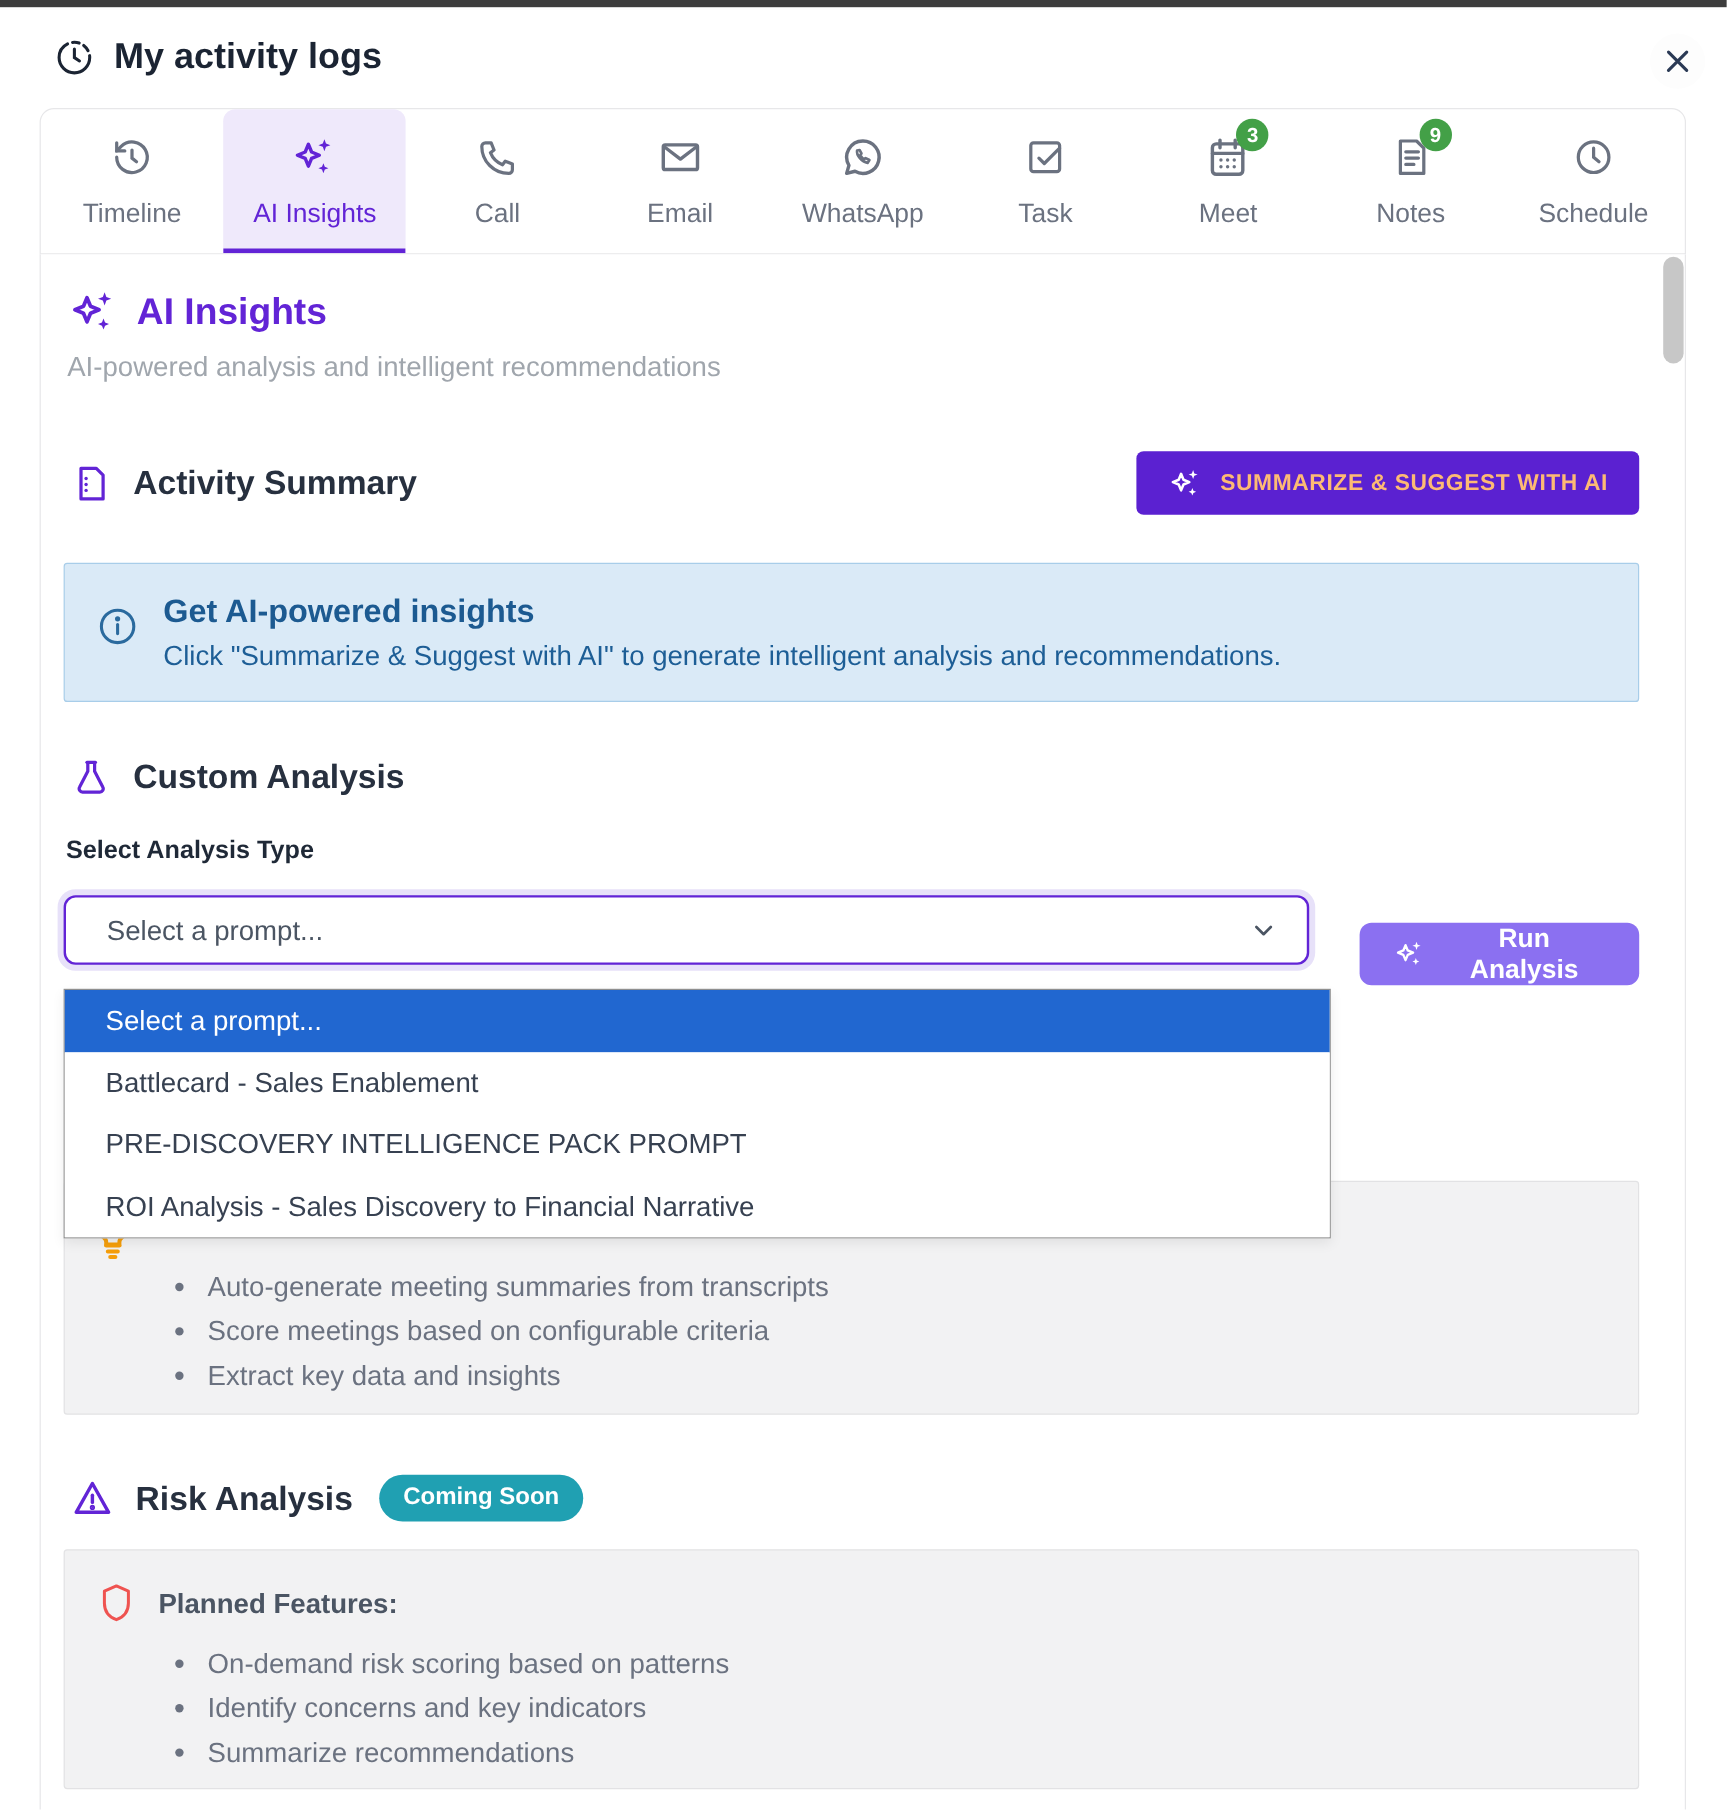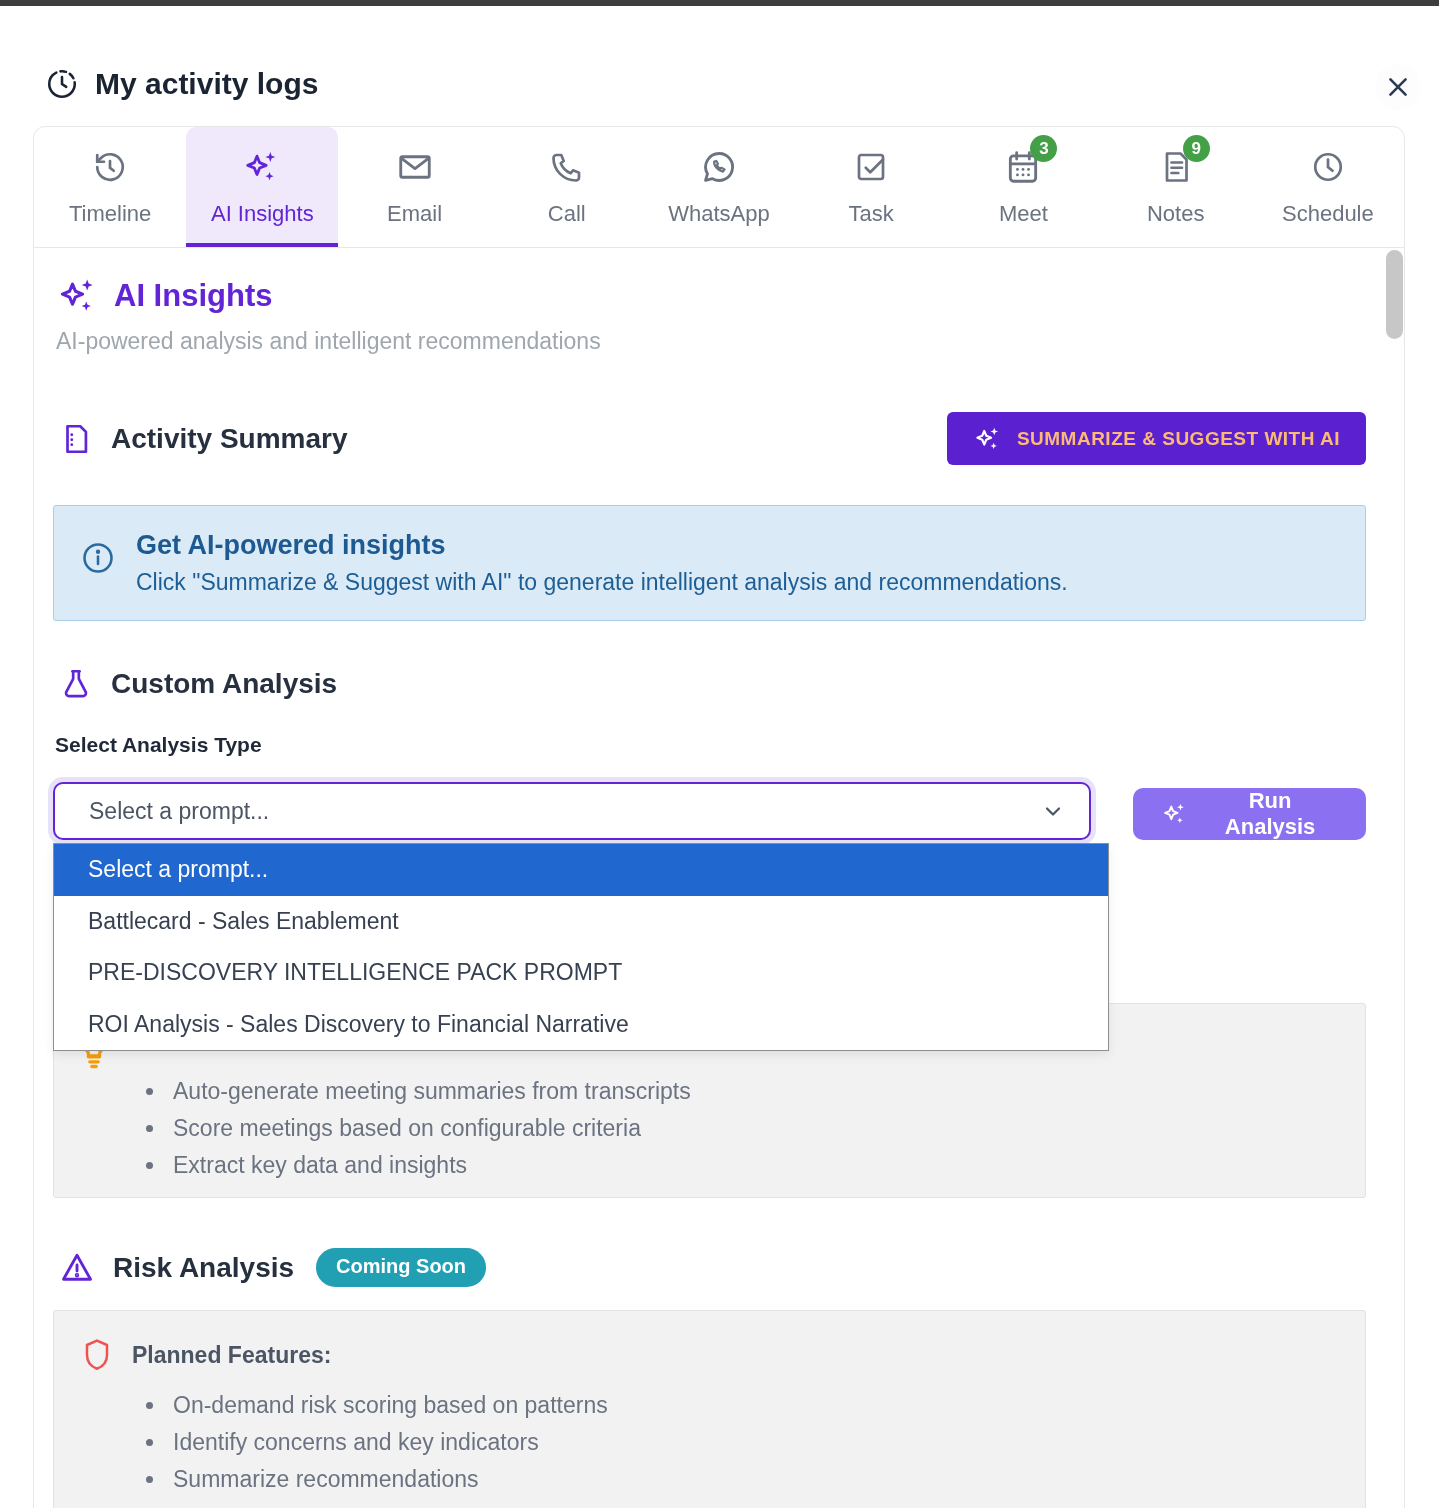--- a/index.html
+++ b/index.html
@@ -10,21 +10,21 @@
     color: #27303f;
     position: relative;
     height: 1508px;
     overflow: hidden;
   }
   .top-bar { height: 6px; background: #3d3d3d; width: 100%; }
 
   
   .modal-header {
     height: 84px; display: flex; align-items: center;
-    padding: 0 20px 0 45px; position: relative; margin-top: 36px;
+    padding: 0 20px 0 45px; position: relative;
   }
   .modal-title-wrap { display: flex; align-items: center; gap: 16px; }
   .modal-title { font-size: 30px; font-weight: 700; color: #1b2433; }
   .close-btn {
     position: absolute; right: 18px; top: 22px;
     width: 46px; height: 46px; border-radius: 50%;
     background: #fdfdfd; border: none; cursor: pointer;
     display:flex; align-items:center; justify-content:center;
   }
 
@@ -88,21 +88,21 @@
 
   .select-row { margin-top: 25px; display: flex; align-items: flex-start; gap: 42px; position: relative; }
   .select-box {
     width: 1056px; height: 58px; border: 2px solid #6224d6; border-radius: 10px;
     background: #fff; display: flex; align-items: center; justify-content: space-between;
     padding: 0 24px 0 34px; font-size: 23px; color: #4b5563; cursor: pointer;
     box-shadow: 0 0 0 5px #e7e1f9;
   }
   .btn-run {
     background: #8b70f1; color: #fff; border: none; border-radius: 10px;
-    height: 52px; margin-top: 6px; padding: 0 28px; font-size: 22px; font-weight: 600;
+    height: 52px; margin-top: 23px; padding: 0 28px; font-size: 22px; font-weight: 600;
     display: flex; align-items: center; gap: 14px; cursor: pointer;
     font-family: "Liberation Sans", sans-serif;
   }
   .dropdown-panel {
     position: absolute; top: calc(100% + 3px); left: 0; width: 1056px;
     background: #fff; border: 1px solid #8f8f8f; z-index: 20;
     box-shadow: 0 4px 10px rgba(0,0,0,0.08);
   }
   .dropdown-option {
     height: 51.5px; display: flex; align-items: center; padding-left: 34px;
@@ -180,35 +180,35 @@
         <path d="M9 5.5 L10.6 9.4 L14.5 11 L10.6 12.6 L9 16.5 L7.4 12.6 L3.5 11 L7.4 9.4 Z"></path>
         <path d="M17 3 L17.8 5.2 L20 6 L17.8 6.8 L17 9 L16.2 6.8 L14 6 L16.2 5.2 Z" fill="#6224d6" stroke="none"></path>
         <path d="M16.5 15 L17.2 16.8 L19 17.5 L17.2 18.2 L16.5 20 L15.8 18.2 L14 17.5 L15.8 16.8 Z" fill="#6224d6" stroke="none"></path>
       </svg>
     </span>
     <span>AI Insights</span>
   </div>
 
   <div class="tab">
     <span class="tab-icon">
+      <svg width="36" height="36" viewBox="0 0 24 24" fill="none" stroke="#6b7280" stroke-width="1.8" stroke-linejoin="round">
+        <path d="M5 4h3.2l1.6 4-2 1.5a12 12 0 0 0 6.7 6.7l1.5-2 4 1.6V19a2 2 0 0 1-2 2A15 15 0 0 1 3 6a2 2 0 0 1 2-2z"></path>
+      </svg>
+    </span>
+    <span>Call</span>
+  </div>
+
+  <div class="tab">
+    <span class="tab-icon">
       <svg width="38" height="38" viewBox="0 0 24 24" fill="none" stroke="#6b7280" stroke-width="1.8" stroke-linejoin="round">
         <rect x="3" y="5.5" width="18" height="13" rx="1"></rect>
         <path d="M3.5 6.5 12 13l8.5-6.5"></path>
       </svg>
     </span>
     <span>Email</span>
-  </div>
-
-  <div class="tab">
-    <span class="tab-icon">
-      <svg width="36" height="36" viewBox="0 0 24 24" fill="none" stroke="#6b7280" stroke-width="1.8" stroke-linejoin="round">
-        <path d="M5 4h3.2l1.6 4-2 1.5a12 12 0 0 0 6.7 6.7l1.5-2 4 1.6V19a2 2 0 0 1-2 2A15 15 0 0 1 3 6a2 2 0 0 1 2-2z"></path>
-      </svg>
-    </span>
-    <span>Call</span>
   </div>
 
   <div class="tab">
     <span class="tab-icon">
       <svg width="38" height="38" viewBox="0 0 24 24" fill="none" stroke="#6b7280" stroke-width="1.8" stroke-linejoin="round">
         <path d="M12 3.5a8.5 8.5 0 0 0-7.3 12.8L3.5 20.5l4.4-1.1A8.5 8.5 0 1 0 12 3.5z"></path>
         <path d="M9 8.5c-.5 2.5 2.5 6 5.5 6.5l1-1.5-2-1-.8.6a5.5 5.5 0 0 1-2-2.2l.6-.9-1-1.8z" stroke-width="1.4"></path>
       </svg>
     </span>
     <span>WhatsApp</span>

